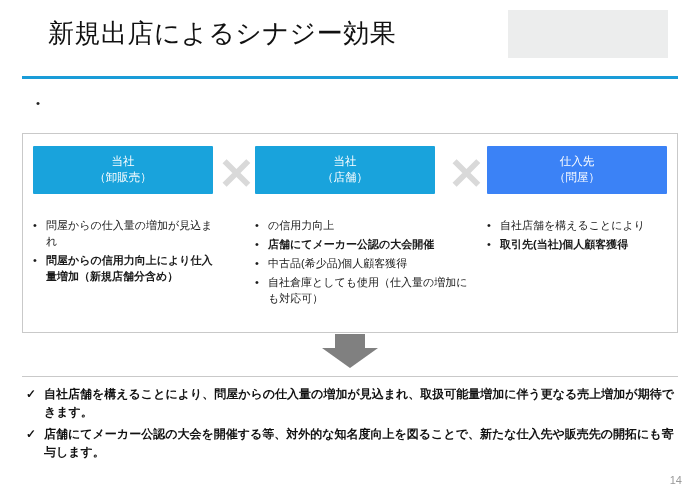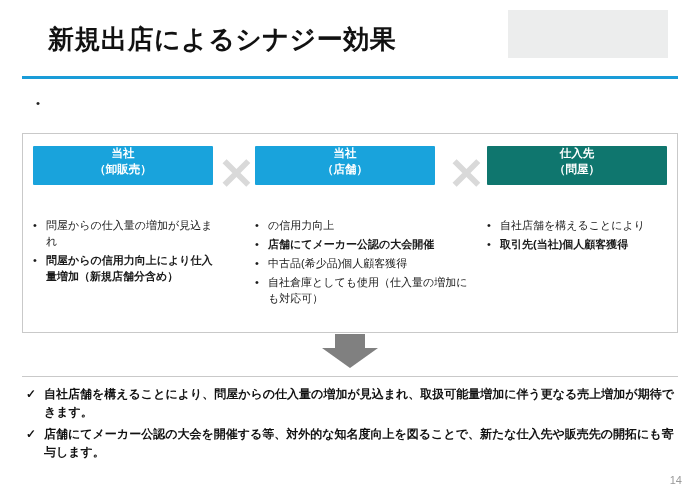--- a/index.html
+++ b/index.html
@@ -24,23 +24,23 @@
     position: absolute;
     left: 508px;
     top: 10px;
     width: 160px;
     height: 48px;
     background: #eceded;
   }
   .title {
     position: absolute;
     left: 48px;
-    top: 22px;
+    top: 16px;
     font-size: 26px;
-    font-weight: bold;
+    font-weight: normal;
     letter-spacing: 0.5px;
     color: #111111;
     white-space: nowrap;
   }
   .title-rule {
     position: absolute;
     left: 22px;
     top: 76px;
     width: 656px;
     height: 3px;
@@ -74,35 +74,36 @@
     height: 200px;
     border: 1px solid #c9c9c9;
     box-sizing: border-box;
     background: #ffffff;
   }
   .col {
     position: absolute;
     top: 146px;
   }
   .col-head {
-    height: 39px;
+    height: 48px;
     border-radius: 1px;
     color: #ffffff;
     display: flex;
     flex-direction: column;
     align-items: center;
+    justify-content: center;
     font-size: 11.5px;
-    font-weight: bold;
+    font-weight: normal;
     line-height: 1.35;
   }
   .col1 { left: 33px; width: 180px; }
   .col2 { left: 255px; width: 180px; }
   .col3 { left: 487px; width: 180px; }
   .head-blue { background: #19a3dc; }
-  .head-gray { background: #0f766e; }
+  .head-gray { background: #3b82f6; }
   .xmark {
     position: absolute;
     top: 158px;
     width: 36px;
     height: 36px;
     color: #d9d9d9;
     font-size: 44px;
     line-height: 32px;
     font-weight: bold;
     text-align: center;

